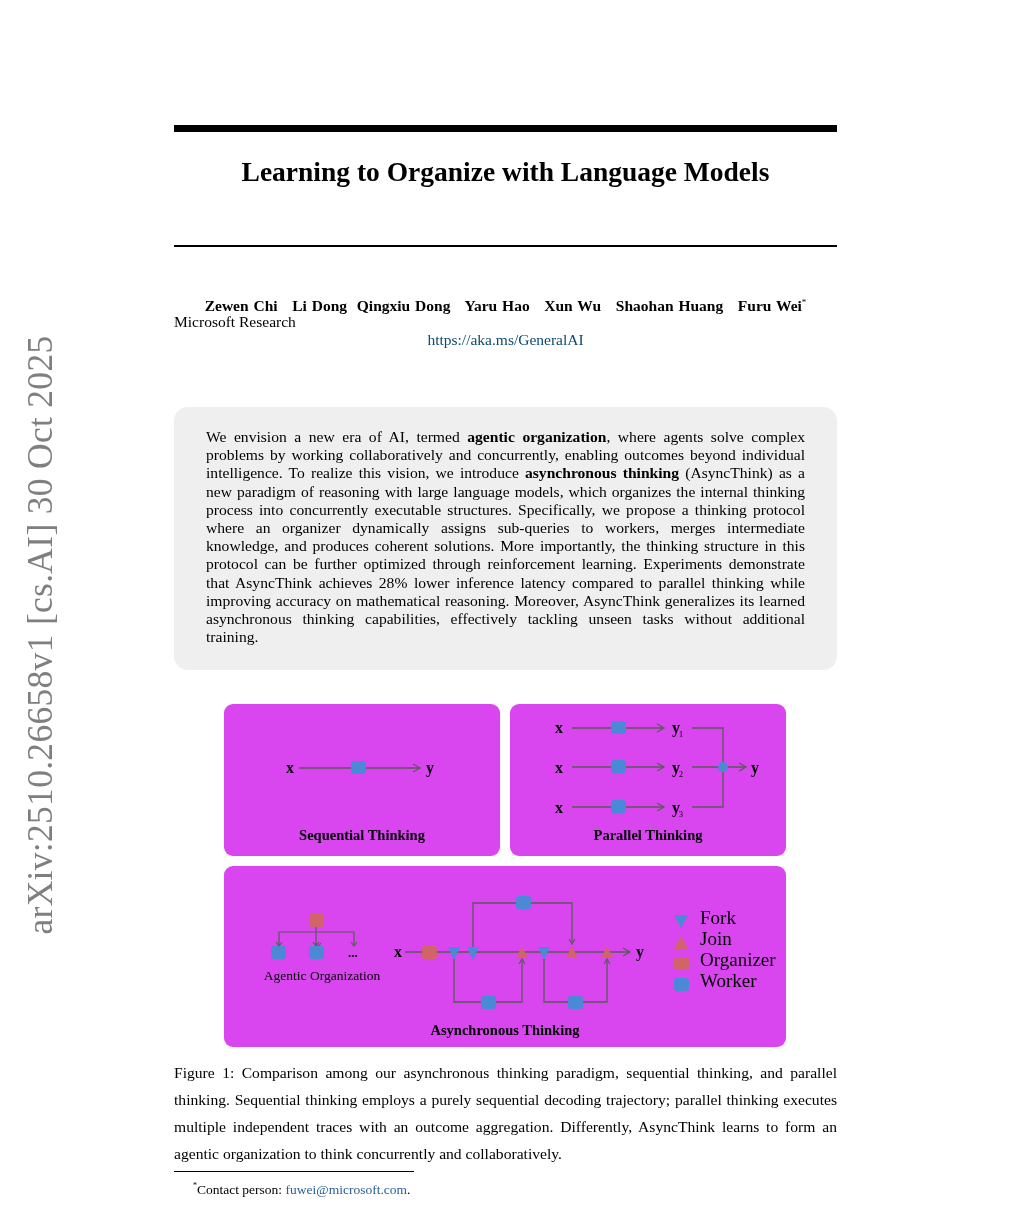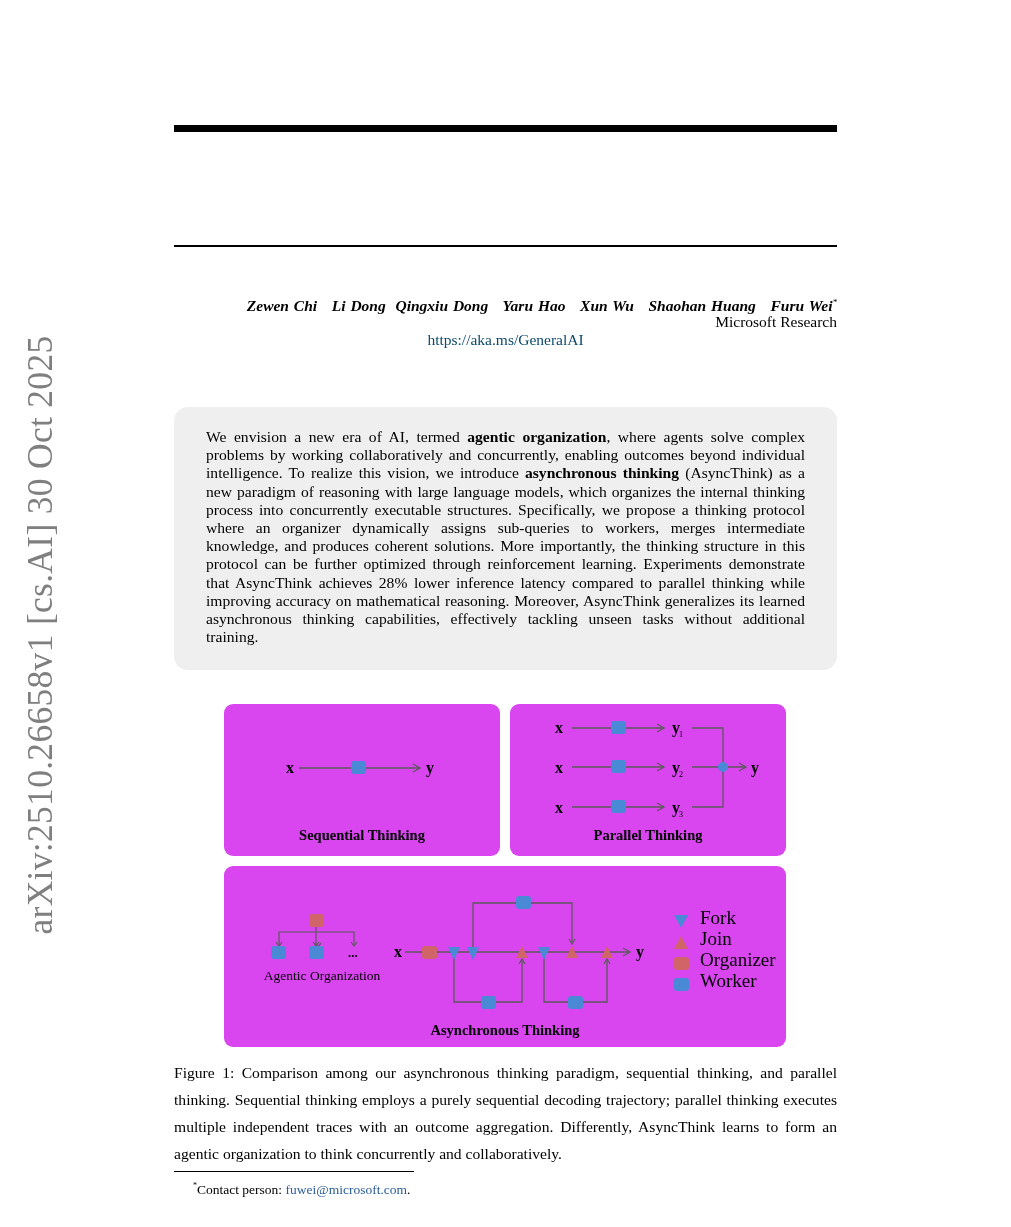--- a/index.html
+++ b/index.html
@@ -6,24 +6,24 @@
     body { width: 1011px; height: 1227px; position: relative; overflow: hidden;
            font-family: "Liberation Serif", "DejaVu Serif", serif; color: #000; }
     .arxiv-stamp { position: absolute; left: 17px; top: 345px; width: 46px; height: 580px; }
     .arxiv-stamp span { position: absolute; left: 50%; top: 50%; white-space: nowrap;
       transform: translate(-50%, -50%) rotate(-90deg); font-size: 35.5px; color: #7f7f7f;
       font-family: "Liberation Serif", serif; letter-spacing: 0.3px; }
     .top-rule { position: absolute; left: 174px; top: 125px; width: 663px; height: 7px; background: #000; }
     .title { position: absolute; left: 174px; top: 155px; width: 663px; text-align: center;
       font-weight: bold; font-size: 27.5px; line-height: 33px; }
     .mid-rule { position: absolute; left: 174px; top: 245px; width: 663px; height: 2px; background: #000; }
-    .authors { position: absolute; left: 174px; top: 293px; width: 663px; text-align: right;
-      font-weight: bold; font-size: 15.5px; line-height: 19px; word-spacing: 1px; font-style: italic; }
+    .authors { position: absolute; left: 174px; top: 293px; width: 663px; text-align: center;
+      font-weight: bold; font-size: 15.5px; line-height: 19px; word-spacing: 1px; }
     .authors sup { font-size: 9px; font-weight: normal; }
-    .affil { position: absolute; left: 174px; top: 312px; width: 663px; text-align: right; font-size: 15.5px; line-height: 19px; }
+    .affil { position: absolute; left: 174px; top: 312px; width: 663px; text-align: left; font-size: 15.5px; line-height: 19px; }
     .link { position: absolute; left: 174px; top: 330px; width: 663px; text-align: center; font-size: 15.5px; line-height: 19px; color: #0c4a6e; }
     .abstract-box { position: absolute; left: 174px; top: 407px; width: 663px; height: 263px;
       background: #efefef; border-radius: 14px; box-sizing: border-box; padding: 21px 32px 12px 32px; }
     .abstract-box p { margin: 0; font-size: 15.6px; line-height: 18.2px; text-align: justify; }
     .panel { position: absolute; background: #d946ef; border-radius: 9px; }
     .panel-title { position: absolute; font-weight: bold; font-size: 14.5px; text-align: center; width: 100%; }
     .fig { position: absolute; left: 0; top: 0; }
     .legend { position: absolute; left: 672px; top: 908px; width: 110px; }
     .legend-item { display: flex; align-items: flex-end; height: 21px; font-size: 19px; }
     .legend-item .sw { width: 18px; height: 16px; margin-right: 10px; display: flex; align-items: center; justify-content: center; }
@@ -35,20 +35,21 @@
   </style>
 </head>
 <body>
 
 <div class="arxiv-stamp">
   <span>arXiv:2510.26658v1  [cs.AI]  30 Oct 2025</span>
 </div>
 
 <div class="top-rule"></div>
 <div class="title">
+  <div>Learning to Organize with Language Models</div>
 </div>
 <div class="mid-rule"></div>
 
 <div class="authors">
   <span>Zewen Chi</span>&nbsp;&nbsp;
   <span>Li Dong</span>&nbsp;
   <span>Qingxiu Dong</span>&nbsp;&nbsp;
   <span>Yaru Hao</span>&nbsp;&nbsp;
   <span>Xun Wu</span>&nbsp;&nbsp;
   <span>Shaohan Huang</span>&nbsp;&nbsp;

